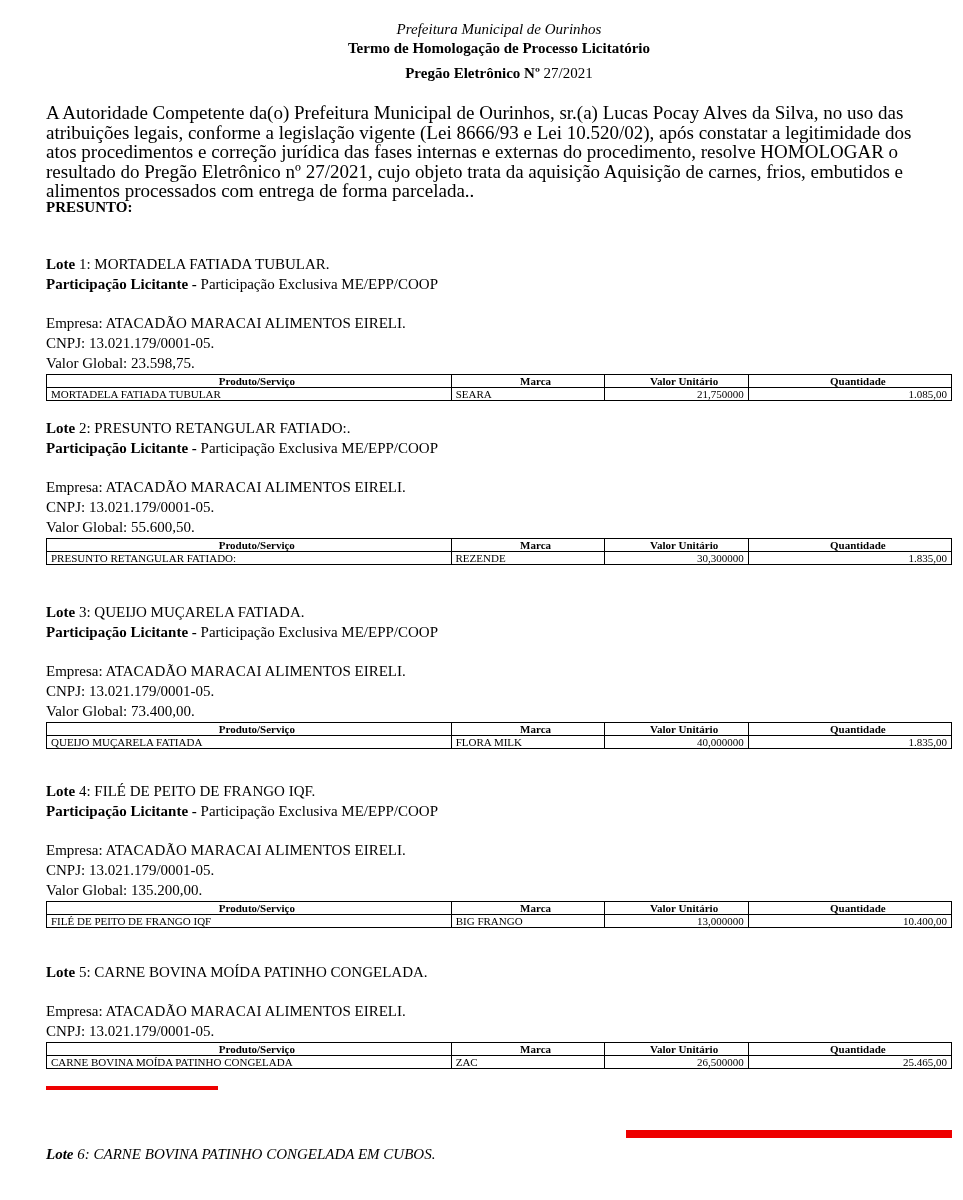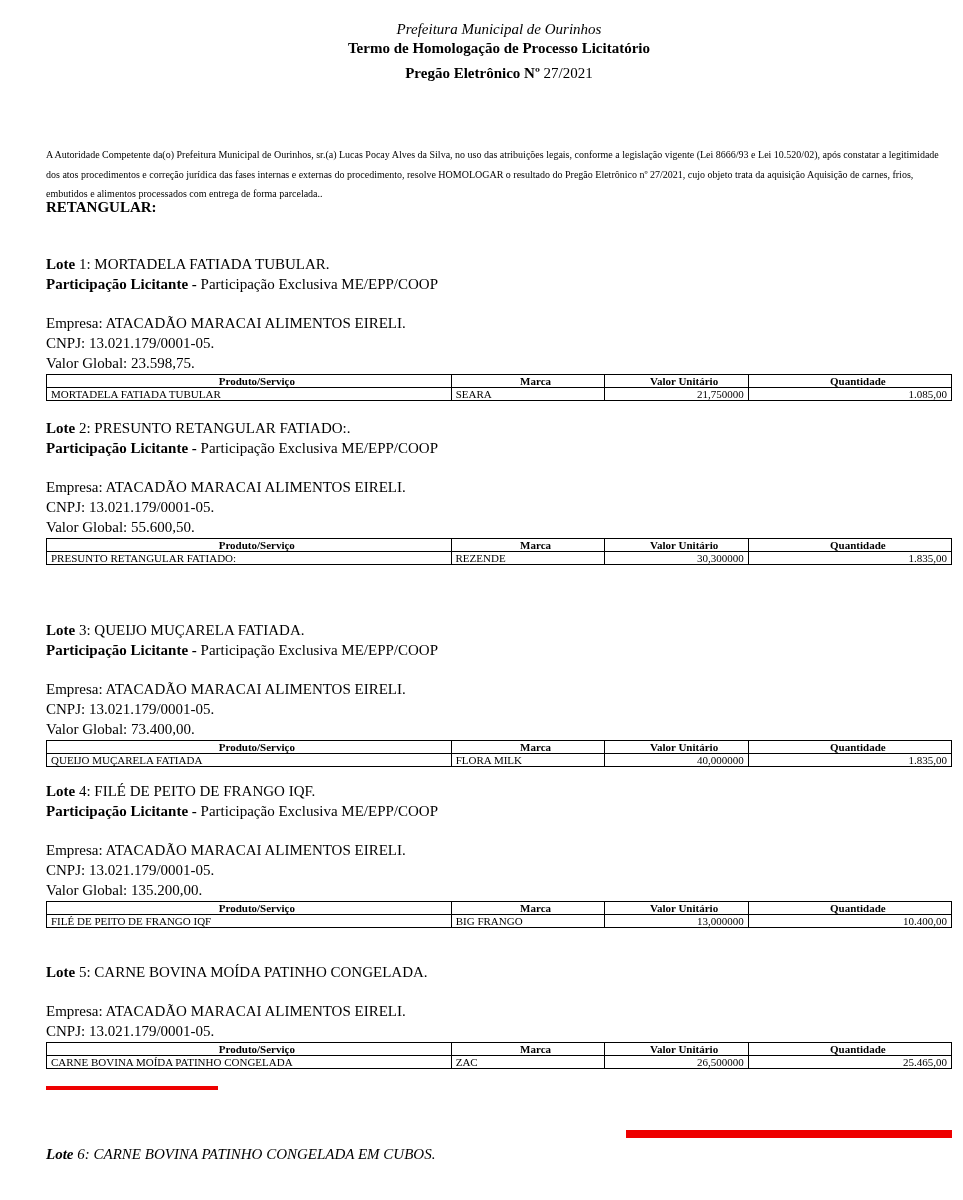--- a/index.html
+++ b/index.html
@@ -6,21 +6,21 @@
   body {
     width: 963px; height: 1200px; position: relative; overflow: hidden;
     font-family: "Liberation Serif", serif; color: #000;
   }
   .page { position: absolute; left: 46px; top: 0; width: 906px; }
   .hdr { text-align: center; }
   .hdr1 { position: absolute; top: 20px; left: 0; width: 100%; font-size: 15px; line-height: 18px; font-style: italic; }
   .hdr2 { position: absolute; top: 39px; left: 0; width: 100%; font-size: 15px; font-weight: bold; line-height: 18px; }
   .hdr3 { position: absolute; top: 64px; left: 0; width: 100%; font-size: 15px; line-height: 18px; }
   .hdr3 b { font-weight: bold; }
-  .intro { position: absolute; top: 103px; left: 0; width: 900px; font-size: 10px; line-height: 19.5px; margin-top: 42px; }
+  .intro { position: absolute; top: 103px; left: 0; width: 900px; font-size: 19px; line-height: 19.5px; }
   .resultado { position: absolute; top: 199px; left: 0; font-size: 15px; font-weight: bold; }
   .lote { position: absolute; left: 0; width: 906px; }
   .line { font-size: 15px; line-height: 20px; white-space: nowrap; }
   .line b { font-weight: bold; }
   .gap { height: 19px; }
   table.items {
     border-collapse: collapse; width: 906px; margin-top: 1px;
     font-family: "Liberation Serif", serif; font-size: 11px;
   }
   table.items th, table.items td { border: 1px solid #000; padding: 0 4px; height: 12px; line-height: 12px; }
@@ -36,21 +36,21 @@
 <div class="page">
   <div class="hdr hdr1">Prefeitura Municipal de Ourinhos</div>
   <div class="hdr hdr2">Termo de Homologação de Processo Licitatório</div>
   <div class="hdr hdr3">
     <b>Pregão Eletrônico Nº</b>
     <span>27/2021</span>
   </div>
 
   <div class="intro">A Autoridade Competente da(o) Prefeitura Municipal de Ourinhos, sr.(a) Lucas Pocay Alves da Silva, no uso das atribuições legais, conforme a legislação vigente (Lei 8666/93 e Lei 10.520/02), após constatar a legitimidade dos atos procedimentos e correção jurídica das fases internas e externas do procedimento, resolve HOMOLOGAR o resultado do Pregão Eletrônico nº 27/2021, cujo objeto trata da aquisição Aquisição de carnes, frios, embutidos e alimentos processados com entrega de forma parcelada..</div>
 
-  <div class="resultado">RETANGULAR:</div>
+  <div class="resultado">PRESUNTO:</div>
 
   <div class="lote" style="top:236px;margin-top:18px;">
     <div class="line"><b>Lote</b> <span>1</span><span>: MORTADELA FATIADA TUBULAR.</span></div>
     <div class="line"><b>Participação Licitante -</b> <span>Participação Exclusiva ME/EPP/COOP</span></div>
     <div class="gap"></div>
     <div class="line"><span>Empresa:</span> <span>ATACADÃO MARACAI ALIMENTOS EIRELI.</span></div>
     <div class="line"><span>CNPJ:</span> <span>13.021.179/0001-05.</span></div>
     <div class="line"><span>Valor Global:</span> <span>23.598,75.</span></div>
     <table class="items">
       <tbody>
@@ -88,21 +88,21 @@
       <tr>
         <td>PRESUNTO RETANGULAR FATIADO:</td>
         <td>REZENDE</td>
         <td class="num">30,300000</td>
         <td class="num">1.835,00</td>
       </tr>
     </tbody>
       </table>
   </div>
 
-  <div class="lote" style="top:620px;">
+  <div class="lote" style="top:602px;">
     <div class="line"><b>Lote</b> <span>3</span><span>: QUEIJO MUÇARELA FATIADA.</span></div>
     <div class="line"><b>Participação Licitante -</b> <span>Participação Exclusiva ME/EPP/COOP</span></div>
     <div class="gap"></div>
     <div class="line"><span>Empresa:</span> <span>ATACADÃO MARACAI ALIMENTOS EIRELI.</span></div>
     <div class="line"><span>CNPJ:</span> <span>13.021.179/0001-05.</span></div>
     <div class="line"><span>Valor Global:</span> <span>73.400,00.</span></div>
     <table class="items">
       <tbody>
           <tr>
         <th class="c1">Produto/Serviço</th>

